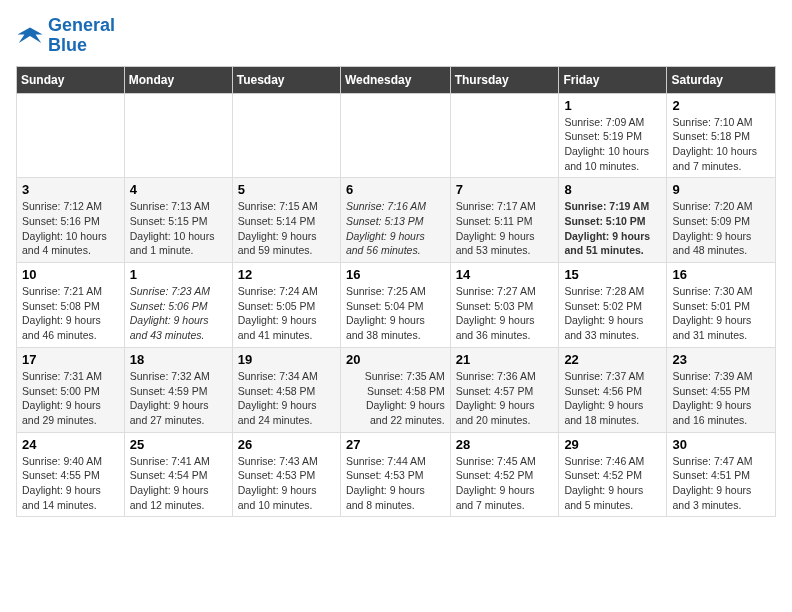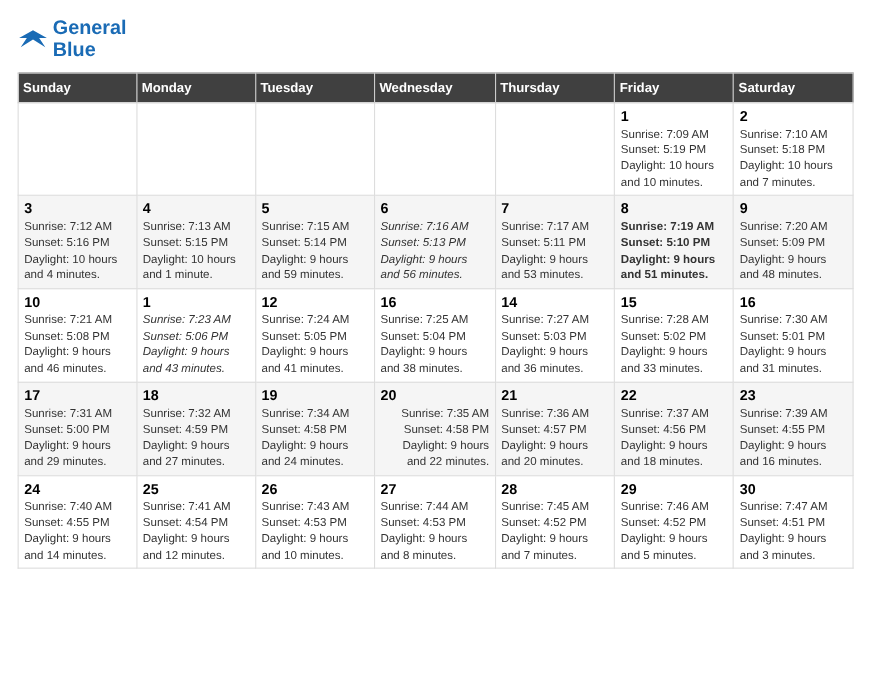--- a/index.html
+++ b/index.html
@@ -262,21 +262,21 @@
         <td>
           <span class="day-number">23</span>
           <div class="day-info" style="white-space: pre-line;">Sunrise: 7:39 AM
 Sunset: 4:55 PM
 Daylight: 9 hours and 16 minutes.</div>
         </td>
       </tr>
       <tr>
         <td>
           <span class="day-number">24</span>
-          <div class="day-info" style="white-space: pre-line;">Sunrise: 7:40 AM
+          <div class="day-info" style="white-space: pre-line;">Sunrise: 9:40 AM
 Sunset: 4:55 PM
 Daylight: 9 hours and 14 minutes.</div>
         </td>
         <td>
           <span class="day-number">25</span>
           <div class="day-info" style="white-space: pre-line;">Sunrise: 7:41 AM
 Sunset: 4:54 PM
 Daylight: 9 hours and 12 minutes.</div>
         </td>
         <td>

